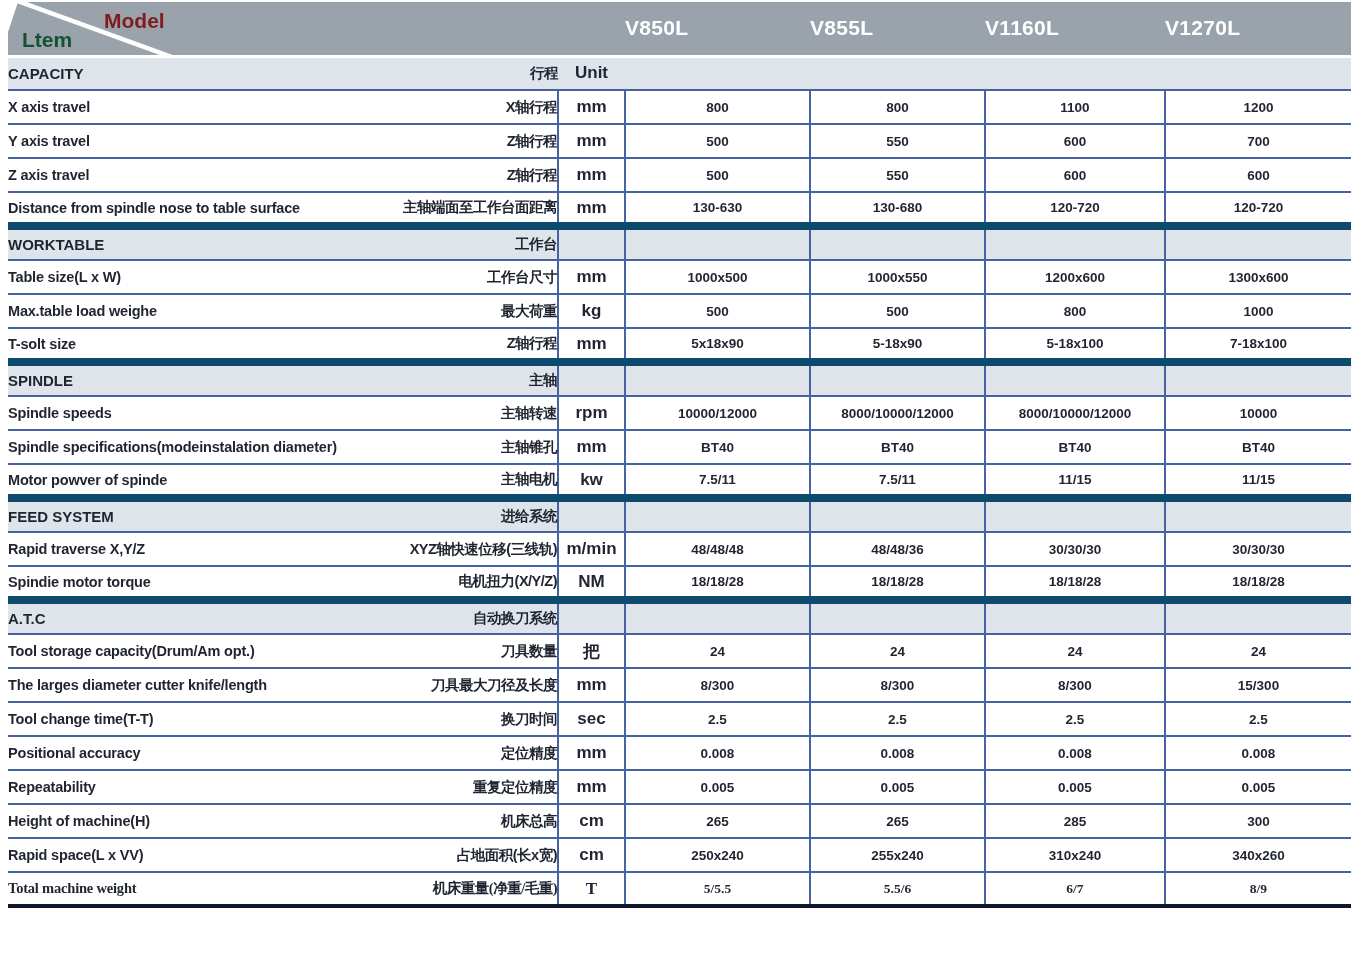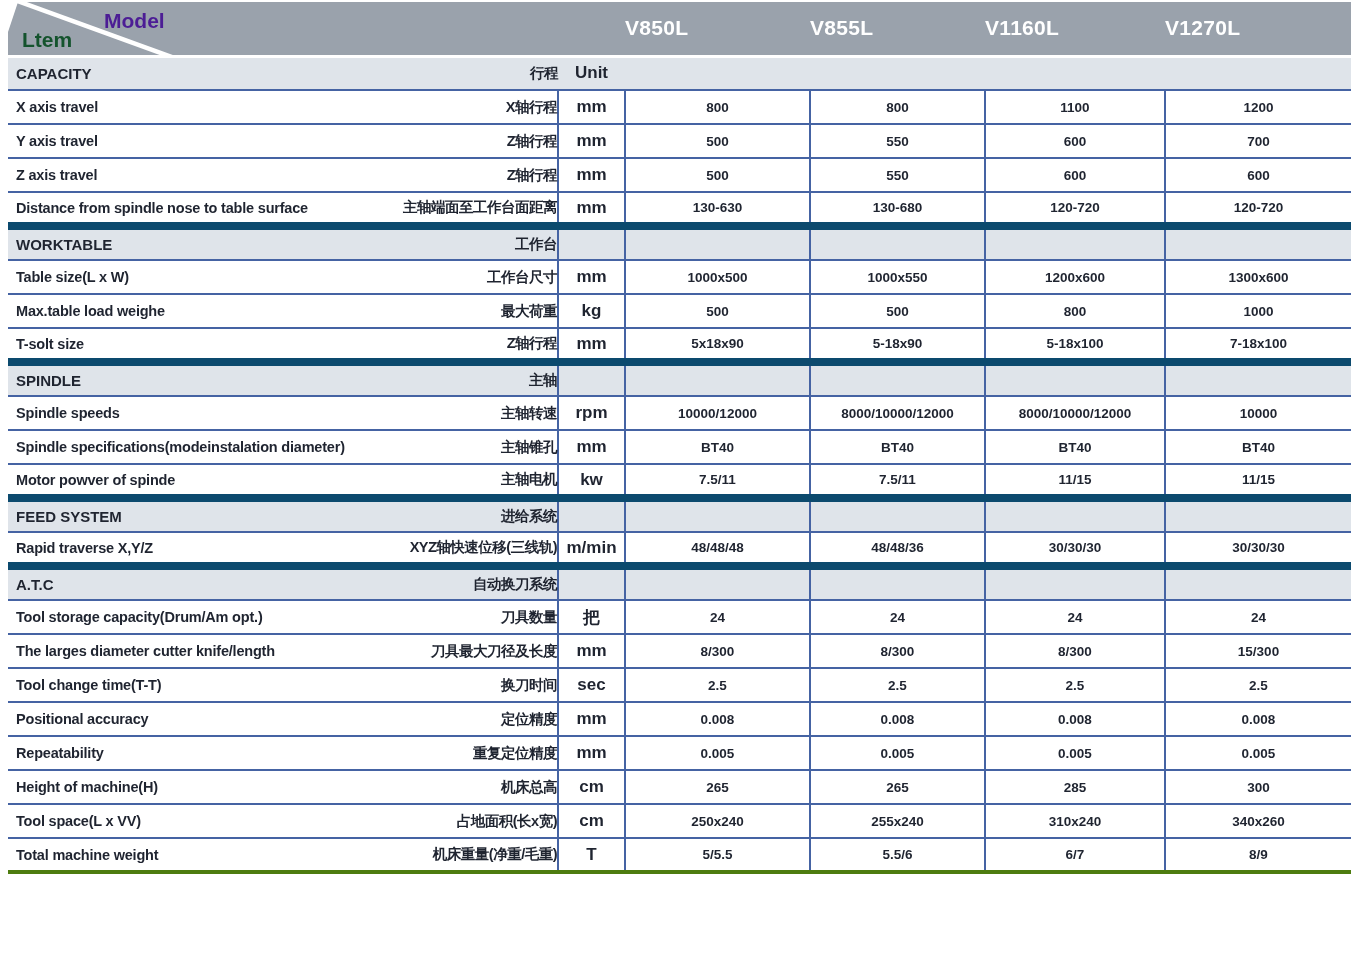--- a/index.html
+++ b/index.html
@@ -23,48 +23,48 @@
   tr.model-header{height:54px;}
   tr.model-header th{
     background:#9aa2ac;
     border-bottom:3px solid #ffffff;
     padding:0;
   }
   th.corner{position:relative;}
   .corner-svg{position:absolute;left:0;top:0;}
   .corner-model{
     position:absolute;left:96px;top:7px;
-    color:#4c1d95;font-size:21px;font-weight:bold;
+    color:#7f1d1d;font-size:21px;font-weight:bold;
   }
   .corner-item{
     position:absolute;left:14px;top:26px;
     color:#14532d;font-size:21px;font-weight:bold;
   }
   th.model-name{
     color:#fff;font-size:21px;font-weight:bold;text-align:left;
     letter-spacing:0.3px;
   }
 
   
   tr.row{height:34px;}
   td{padding:0;font-size:15px;vertical-align:middle;background:#fff;}
-  td.c-en{padding-left:8px;font-weight:bold;white-space:nowrap;overflow:visible;font-size:14.5px;letter-spacing:-0.2px;}
+  td.c-en{padding-left:0;font-weight:bold;white-space:nowrap;overflow:visible;font-size:14.5px;letter-spacing:-0.2px;}
   td.c-zh{font-weight:bold;white-space:nowrap;font-size:14.5px;letter-spacing:-0.5px;text-align:right;}
   td.c-unit{text-align:center;font-weight:bold;font-size:17px;
     border-left:2px solid #4563a3;border-right:2px solid #4563a3;}
   td.c-val{text-align:center;font-weight:bold;font-size:13.5px;
     border-left:2px solid #4563a3;}
 
   tr.data-row{border-top:2px solid #4563a3;}
   tr.section-row{border-top:8px solid #0c4a6e;}
   tr.section-row td{background:#dfe4ea;}
   tr.section-row td.c-en{font-size:15px;letter-spacing:0;}
   tr.section-row.first{border-top:none;}
   tr.section-row.first td{border-left:none;border-right:none;}
-  tr.last-row{border-bottom:4px solid #4d7c0f;}
+  tr.last-row{border-bottom:4px solid #0f172a;font-family:Liberation Serif, serif;}
 </style>
 </head>
 <body>
 
 <div class="page">
   <table class="spec">
     <colgroup>
       <col class="c1">
         <col class="c2">
         <col class="c3">
@@ -218,20 +218,29 @@
     </tr>
         <tr class="row data-row">
       <td class="c-en">Rapid traverse X,Y/Z</td>
       <td class="c-zh">XYZ轴快速位移(三线轨)</td>
       <td class="c-unit">m/min</td>
       <td class="c-val">48/48/48</td>
       <td class="c-val">48/48/36</td>
       <td class="c-val">30/30/30</td>
       <td class="c-val">30/30/30</td>
     </tr>
+        <tr class="row data-row">
+      <td class="c-en">Spindie motor torque</td>
+      <td class="c-zh">电机扭力(X/Y/Z)</td>
+      <td class="c-unit">NM</td>
+      <td class="c-val">18/18/28</td>
+      <td class="c-val">18/18/28</td>
+      <td class="c-val">18/18/28</td>
+      <td class="c-val">18/18/28</td>
+    </tr>
         <tr class="row section-row">
       <td class="c-en">A.T.C</td>
       <td class="c-zh">自动换刀系统</td>
       <td class="c-unit"></td>
       <td class="c-val"></td>
       <td class="c-val"></td>
       <td class="c-val"></td>
       <td class="c-val"></td>
     </tr>
         <tr class="row data-row">
@@ -282,21 +291,21 @@
         <tr class="row data-row">
       <td class="c-en">Height of machine(H)</td>
       <td class="c-zh">机床总高</td>
       <td class="c-unit">cm</td>
       <td class="c-val">265</td>
       <td class="c-val">265</td>
       <td class="c-val">285</td>
       <td class="c-val">300</td>
     </tr>
         <tr class="row data-row">
-      <td class="c-en">Tool space(L x VV)</td>
+      <td class="c-en">Rapid space(L x VV)</td>
       <td class="c-zh">占地面积(长x宽)</td>
       <td class="c-unit">cm</td>
       <td class="c-val">250x240</td>
       <td class="c-val">255x240</td>
       <td class="c-val">310x240</td>
       <td class="c-val">340x260</td>
     </tr>
         <tr class="row data-row last-row">
       <td class="c-en">Total machine weight</td>
       <td class="c-zh">机床重量(净重/毛重)</td>

